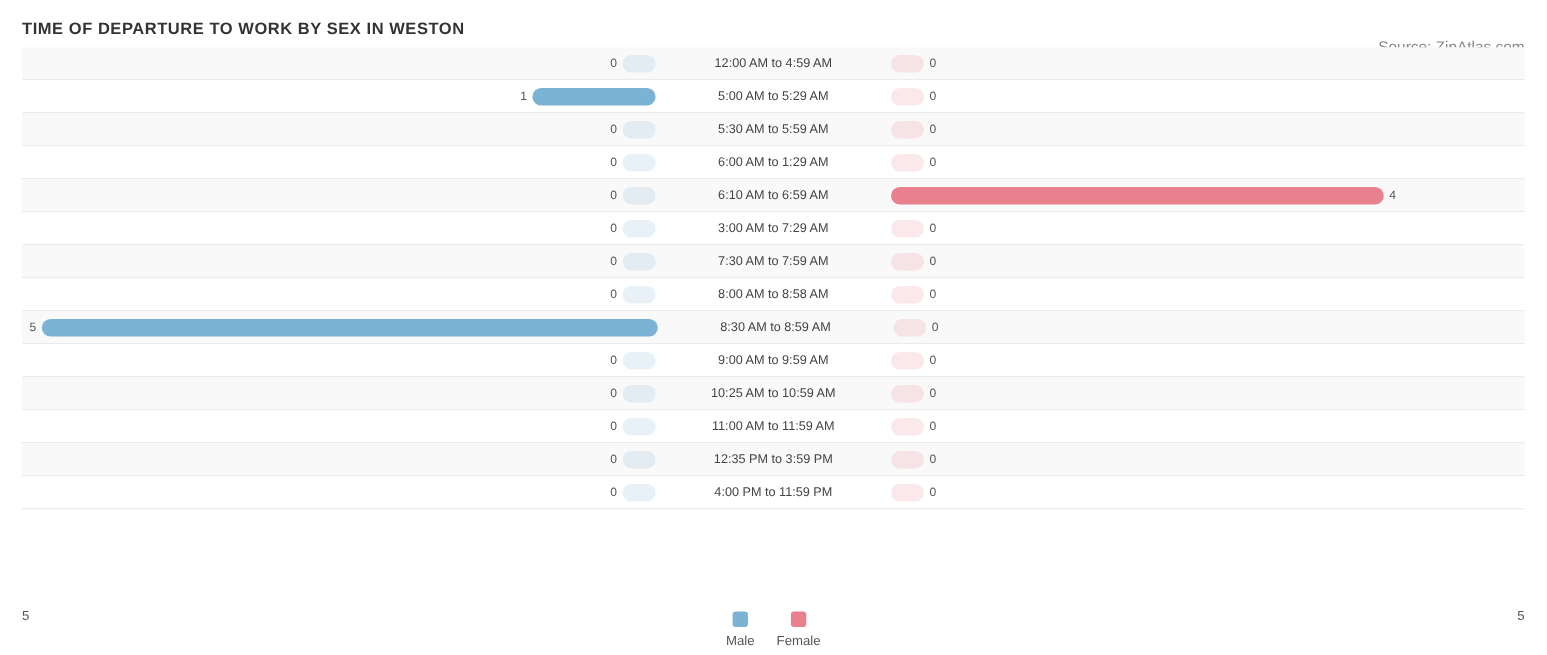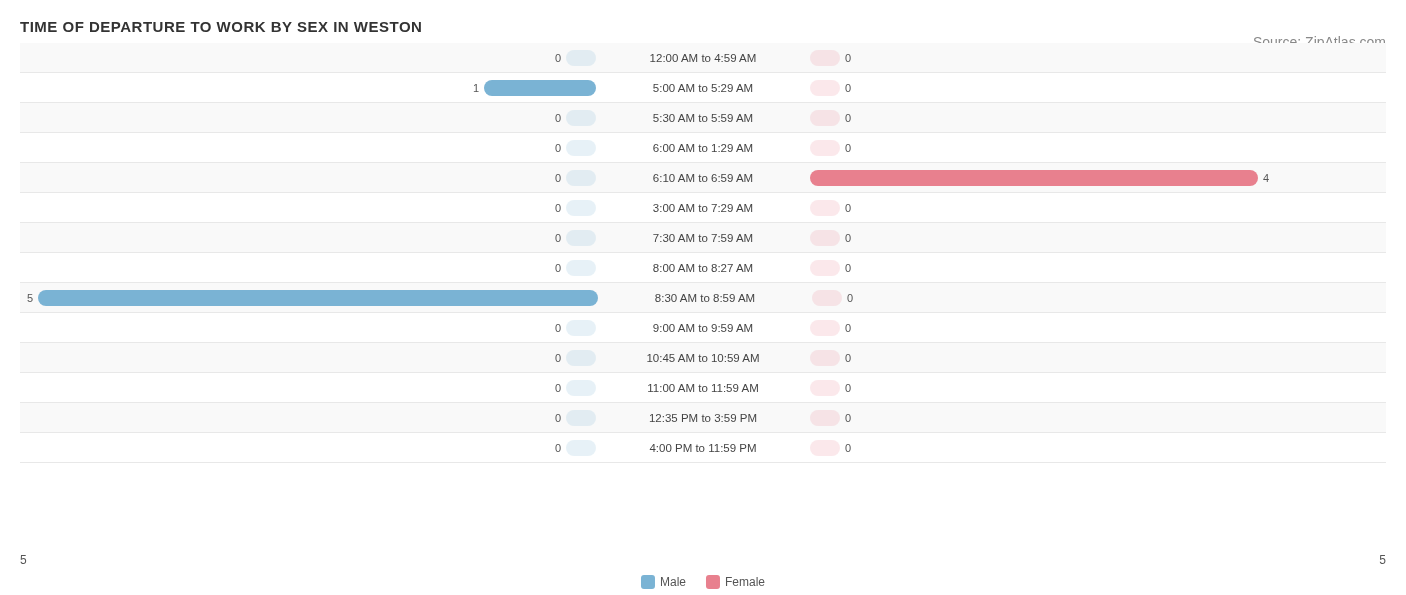--- a/index.html
+++ b/index.html
@@ -113,20 +113,21 @@
       display: flex;
       align-items: center;
       gap: 20px;
       font-size: 12px;
       color: #555;
     }
     .legend-item {
       display: flex;
       align-items: center;
       gap: 5px;
+      flex-direction: column;
     }
     .legend-box {
       width: 14px;
       height: 14px;
       border-radius: 3px;
     }
     .rows-container {
       display: flex;
       flex-direction: column;
       width: 100%;
@@ -216,21 +217,21 @@
     <div class="female-side">
       <div class="bar bar-female" style="width:30px;opacity:0.18;"></div>
       <span class="value-label value-label-right">0</span>
     </div>
   </div>
       <div class="row" style="background: rgb(255, 255, 255);">
     <div class="male-side">
       <span class="value-label value-label-left">0</span>
       <div class="bar bar-male" style="width:30px;opacity:0.18;"></div>
     </div>
-    <div class="label-cell">8:00 AM to 8:27 AM</div>
+    <div class="label-cell">8:00 AM to 8:58 AM</div>
     <div class="female-side">
       <div class="bar bar-female" style="width:30px;opacity:0.18;"></div>
       <span class="value-label value-label-right">0</span>
     </div>
   </div>
       <div class="row" style="background: rgb(249, 249, 249);">
     <div class="male-side">
       <span class="value-label value-label-left">5</span>
       <div class="bar bar-male" style="width:560px;"></div>
     </div>
@@ -249,21 +250,21 @@
     <div class="female-side">
       <div class="bar bar-female" style="width:30px;opacity:0.18;"></div>
       <span class="value-label value-label-right">0</span>
     </div>
   </div>
       <div class="row" style="background: rgb(249, 249, 249);">
     <div class="male-side">
       <span class="value-label value-label-left">0</span>
       <div class="bar bar-male" style="width:30px;opacity:0.18;"></div>
     </div>
-    <div class="label-cell">10:45 AM to 10:59 AM</div>
+    <div class="label-cell">10:25 AM to 10:59 AM</div>
     <div class="female-side">
       <div class="bar bar-female" style="width:30px;opacity:0.18;"></div>
       <span class="value-label value-label-right">0</span>
     </div>
   </div>
       <div class="row" style="background: rgb(255, 255, 255);">
     <div class="male-side">
       <span class="value-label value-label-left">0</span>
       <div class="bar bar-male" style="width:30px;opacity:0.18;"></div>
     </div>

